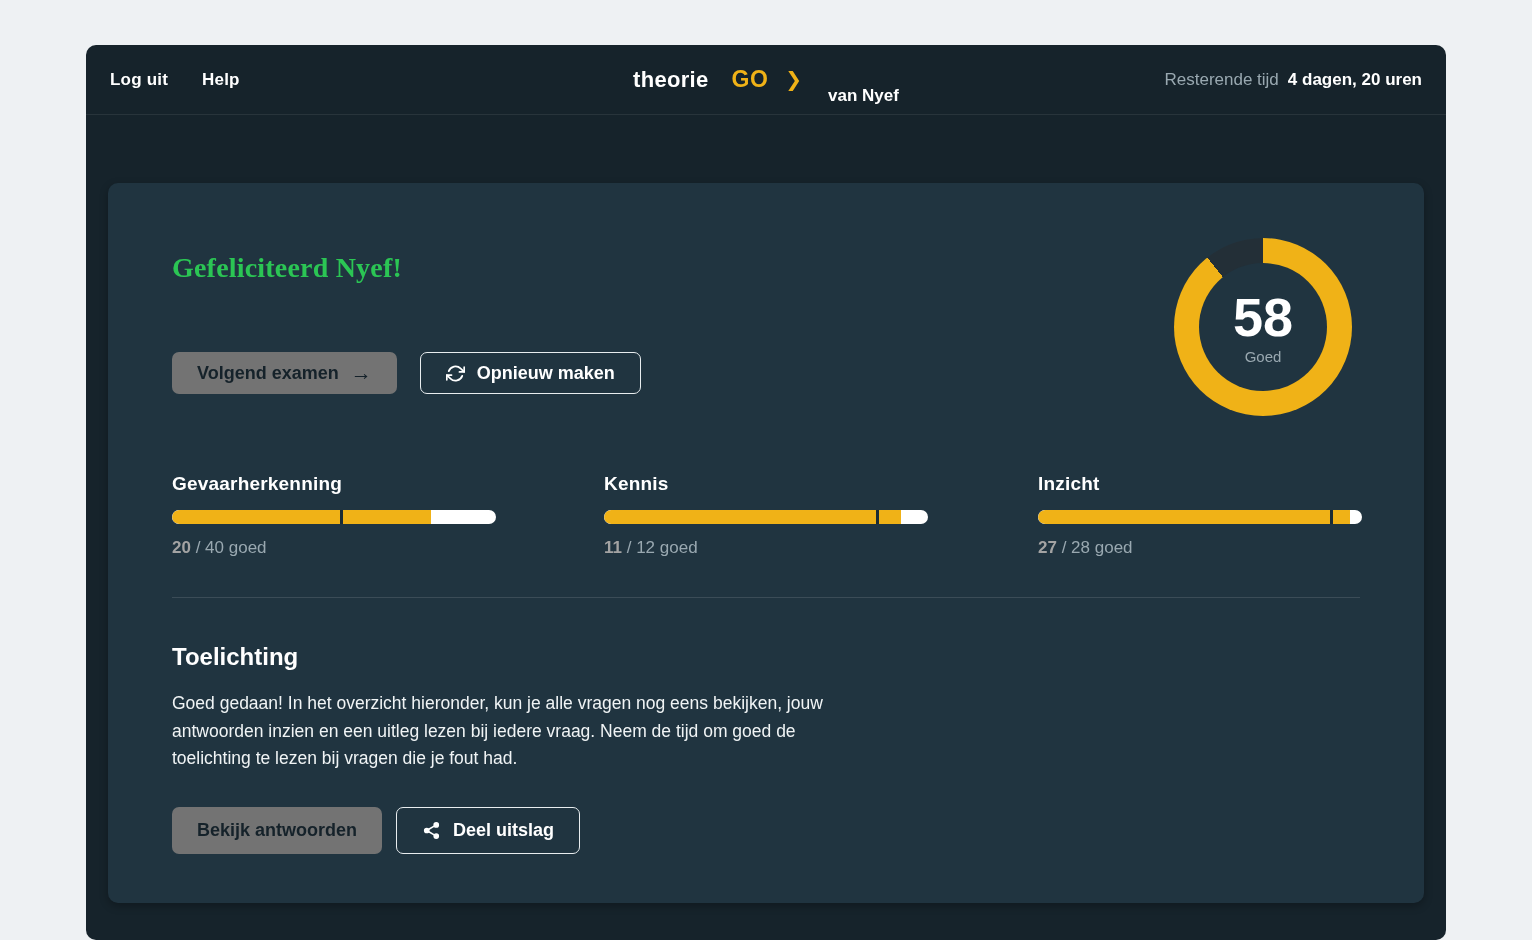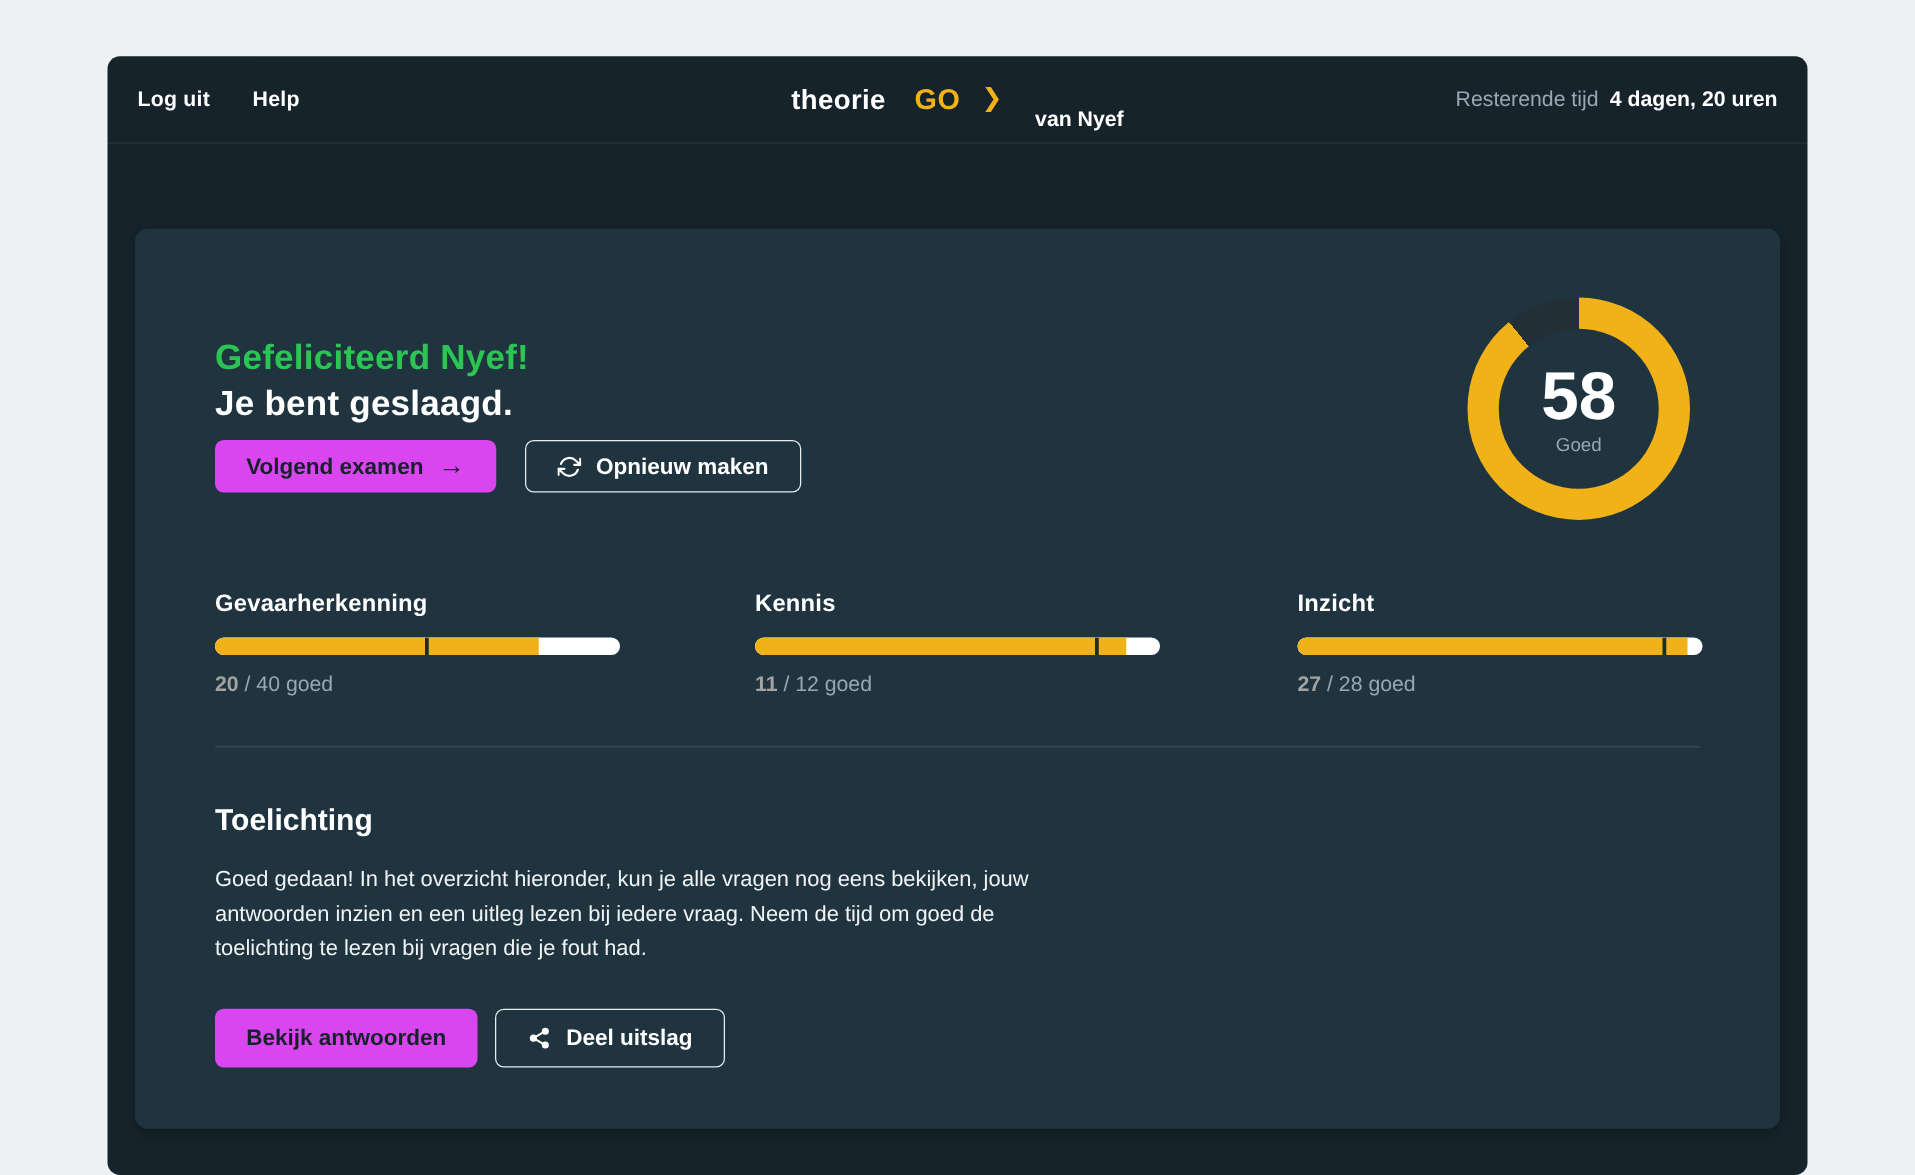--- a/index.html
+++ b/index.html
@@ -48,33 +48,33 @@
 
   
   .card {
     position: absolute; left: 22px; top: 138px;
     width: 1316px; height: 720px;
     background: #203440;
     border-radius: 10px;
     box-shadow: 0 3px 8px rgba(0,0,0,0.28);
   }
 
-  .greeting { position: absolute; left: 64px; top: 84px; }
+  .greeting { position: absolute; left: 64px; top: 66px; font-family: Liberation Serif, serif; }
   .greeting-line1 { color: #2BC554; font-size: 28px; font-weight: 800; line-height: 37px; letter-spacing: .2px; }
   .greeting-line2 { color: #FFFFFF; font-size: 28px; font-weight: 800; line-height: 37px; letter-spacing: .2px; }
 
   .top-actions { position: absolute; left: 64px; top: 169px; display: flex; gap: 23px; }
   .btn {
     display: inline-flex; align-items: center; justify-content: center;
     gap: 12px; height: 42px; padding: 0 25px;
     border-radius: 7px; font-size: 18px; font-weight: bold;
     cursor: pointer; white-space: nowrap;
     font-family: "Liberation Sans", sans-serif;
   }
-  .btn-primary { background: #d946ef; color: #15222A; border: none; }
+  .btn-primary { background: #737373; color: #15222A; border: none; }
   .btn-outline { background: transparent; color: #FFFFFF; border: 1.5px solid #E8EDEF; }
   .btn .arrow { font-size: 21px; font-weight: bold; line-height: 1; transform: translateY(-1px); }
   .btn svg { display: block; }
 
   
   .ring {
     position: absolute; left: 1066px; top: 55px;
     width: 178px; height: 178px; border-radius: 50%;
   }
   .ring-hole {
@@ -138,21 +138,20 @@
       <div class="remaining">
         <span class="remaining-label">Resterende tijd</span>
         <span class="remaining-value">4 dagen, 20 uren</span>
       </div>
     </div>
 
     <div class="card">
 
       <div class="greeting">
         <div class="greeting-line1">Gefeliciteerd Nyef!</div>
-        <div class="greeting-line2">Je bent geslaagd.</div>
       </div>
 
       <div class="top-actions">
         <button class="btn btn-primary">
           <span>Volgend examen</span>
           <span class="arrow">→</span>
         </button>
         <button class="btn btn-outline">
           <span>
             <svg width="19" height="19" viewBox="0 0 24 24" fill="none" stroke="#FFFFFF" stroke-width="2.2" stroke-linecap="round" stroke-linejoin="round">

